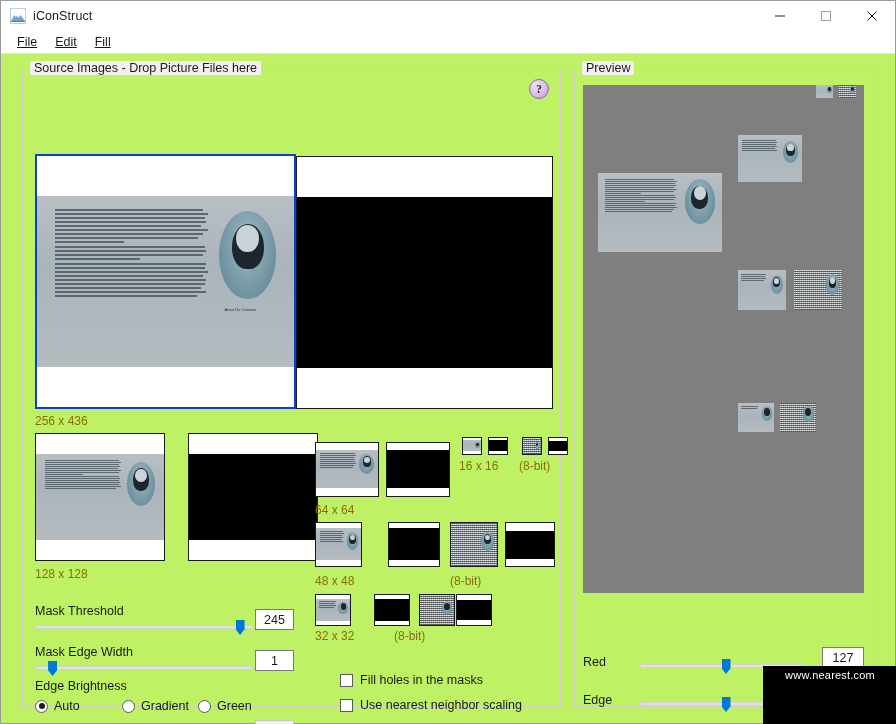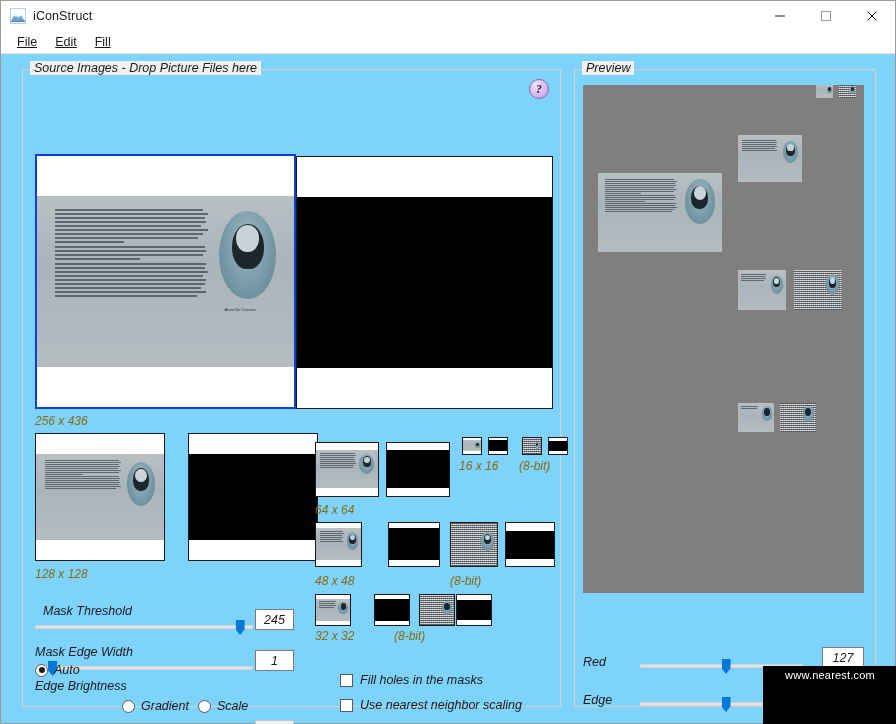--- a/index.html
+++ b/index.html
@@ -49,21 +49,21 @@
     padding-left: 7px;
     border-bottom: 1px solid #e6e6e6;
   }
   .menu-item {
     padding: 2px 9px; font-size: 12.5px; color: #1a1a1a;
   }
   .menu-item u { text-decoration: underline; }
 
   
   .content {
-    flex: 1 1 auto; position: relative; background: #7dd3fc; font-style: italic;
+    flex: 1 1 auto; position: relative; background: #bef264;
   }
 
   
   .groupbox { position: absolute; }
   .gb-frame {
     position: absolute; left:0; right:0; top: 8px; bottom: 0;
     border: 1px solid #d4d0c8;
     border-radius: 0;
   }
   .gb-title {
@@ -428,46 +428,46 @@
         </div>
       </div>
       <div class="imgbox" style="left:434px; top:533px; width:36px; height:32px;">
         <div class="mask-img">
             <div class="mask-black" style="top:18%; height:66%;"></div>
           </div>
       </div>
       <div class="size-label" style="left:293px; top:568px;">32 x 32</div>
       <div class="size-label" style="left:372px; top:568px;">(8-bit)</div>
 
-      <div class="ctl-label" style="left:21px; top:543px;">Mask Threshold</div>
+      <div class="ctl-label" style="left:13px; top:543px;">Mask Threshold</div>
       <div class="slider" style="left:13px; top:557px; width:218px;">
         <div class="track"></div>
         <div class="thumb" style="left:92%;"></div>
       </div>
       <div class="numbox" style="left:233px; top:548px; width:39px; height:21px;">245</div>
 
       <div class="ctl-label" style="left:13px; top:584px;">Mask Edge Width</div>
       <div class="slider" style="left:13px; top:598px; width:218px;">
         <div class="track"></div>
         <div class="thumb" style="left:6%;"></div>
       </div>
       <div class="numbox" style="left:233px; top:589px; width:39px; height:21px;">1</div>
 
       <div class="ctl-label" style="left:13px; top:618px;">Edge Brightness</div>
-      <div class="radio checked" style="left:13px; top:602px;">
+      <div class="radio checked" style="left:13px; top:638px;">
         <span class="dot"></span>
         <span class="ctl-text">Auto</span>
       </div>
       <div class="radio" style="left:100px; top:638px;">
         <span class="dot"></span>
         <span class="ctl-text">Gradient</span>
       </div>
       <div class="radio" style="left:176px; top:638px;">
         <span class="dot"></span>
-        <span class="ctl-text">Scale</span>
+        <span class="ctl-text">Green</span>
       </div>
 
       <div class="numbox disabled" style="left:233px; top:659px; width:39px; height:21px;">200</div>
 
       <div class="checkbox" style="left:318px; top:612px;">
         <span class="box"></span>
         <span class="ctl-text">Fill holes in the masks</span>
       </div>
       <div class="checkbox" style="left:318px; top:637px;">
         <span class="box"></span>

